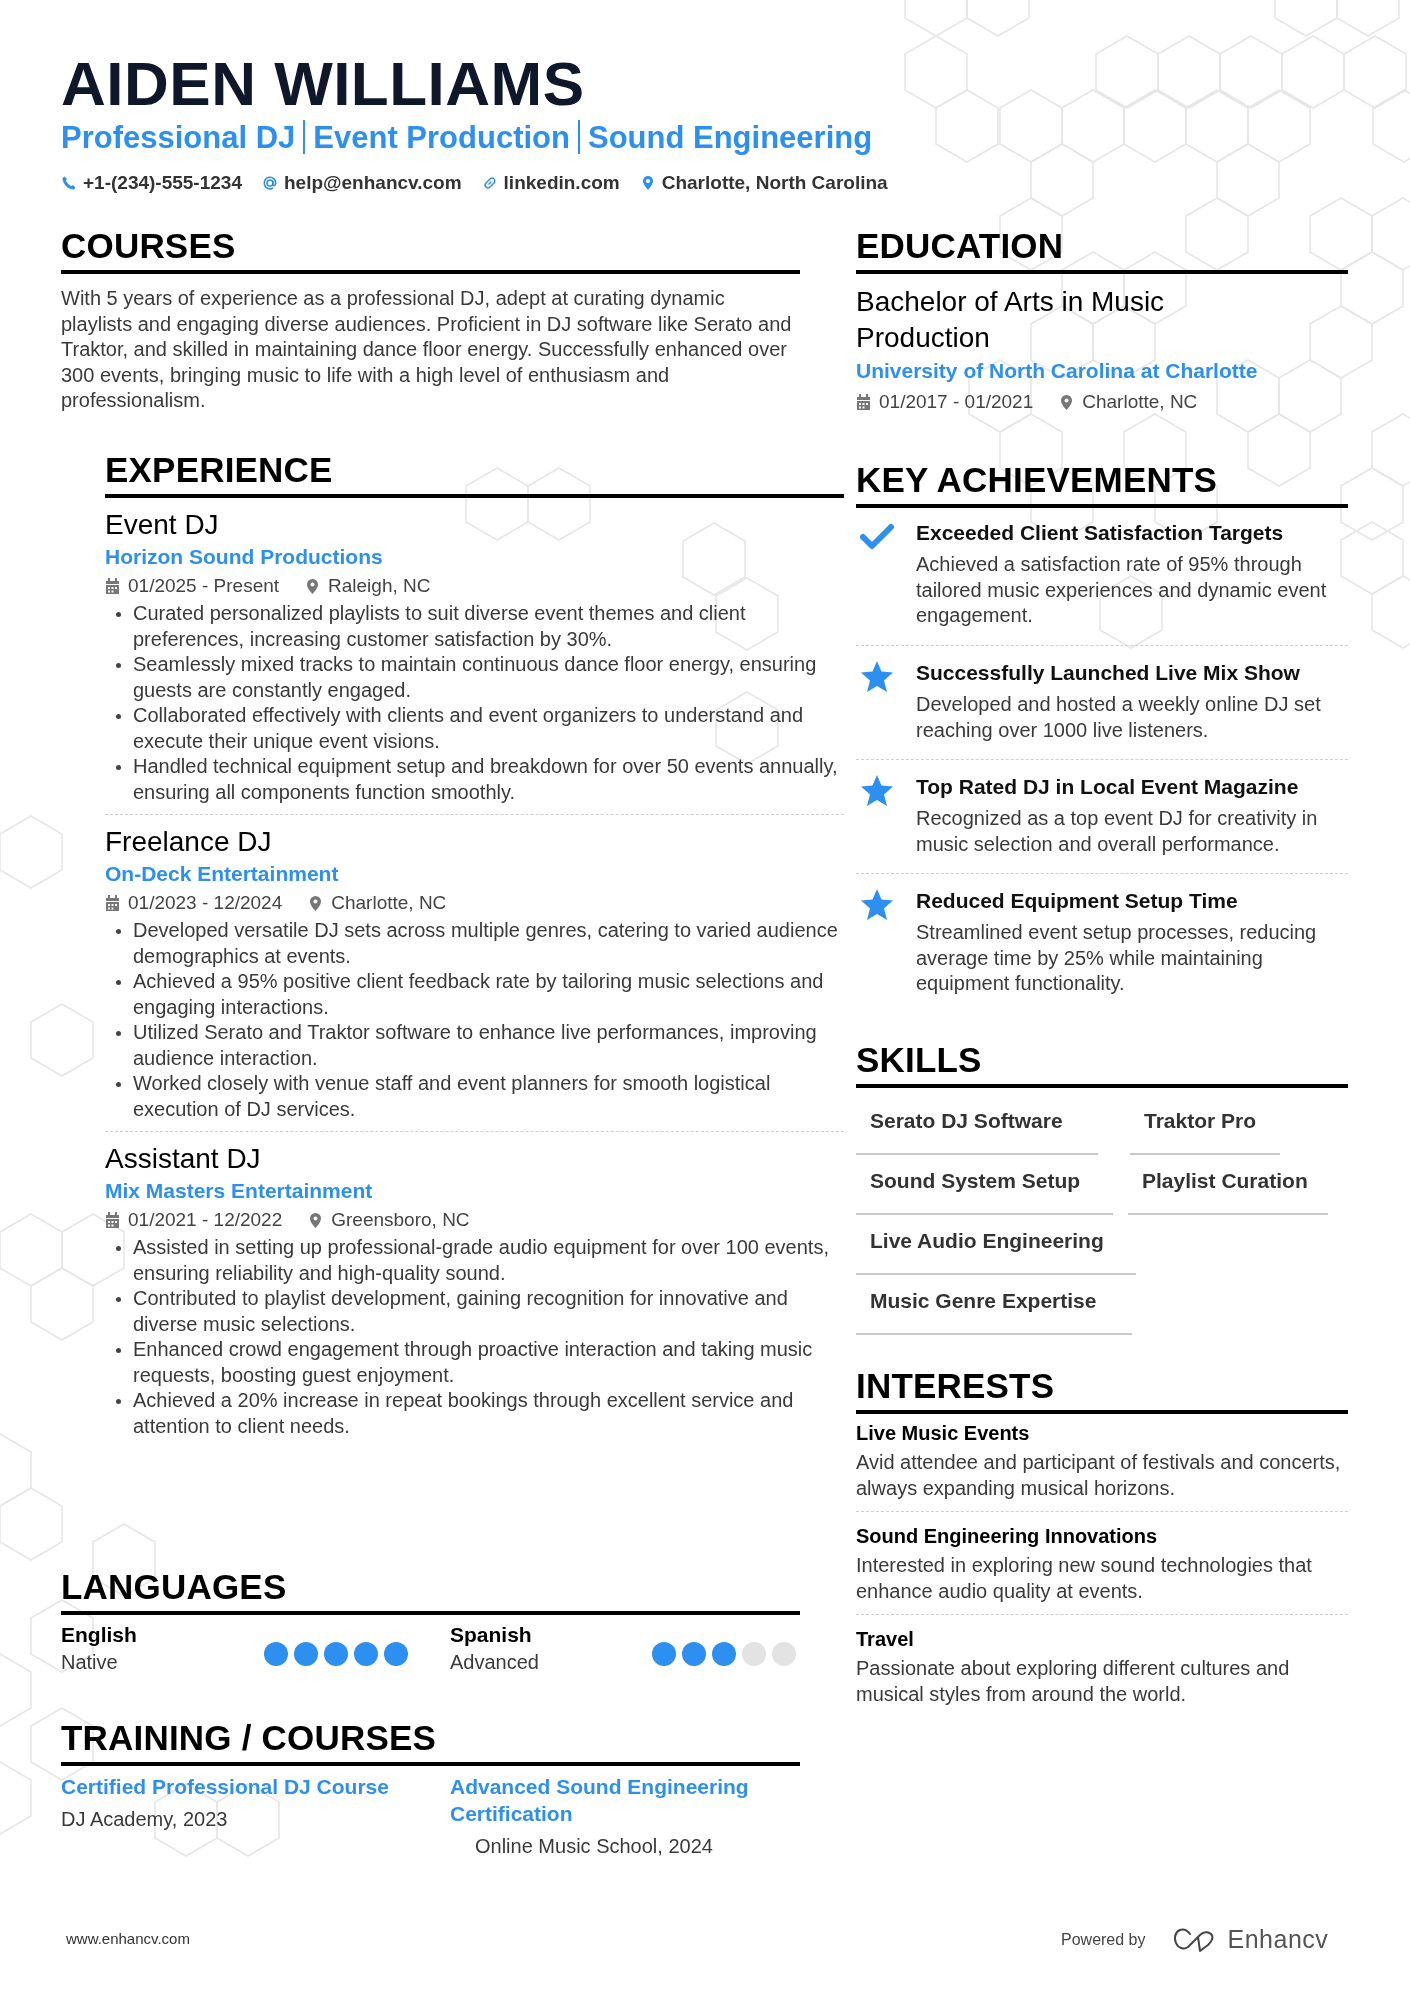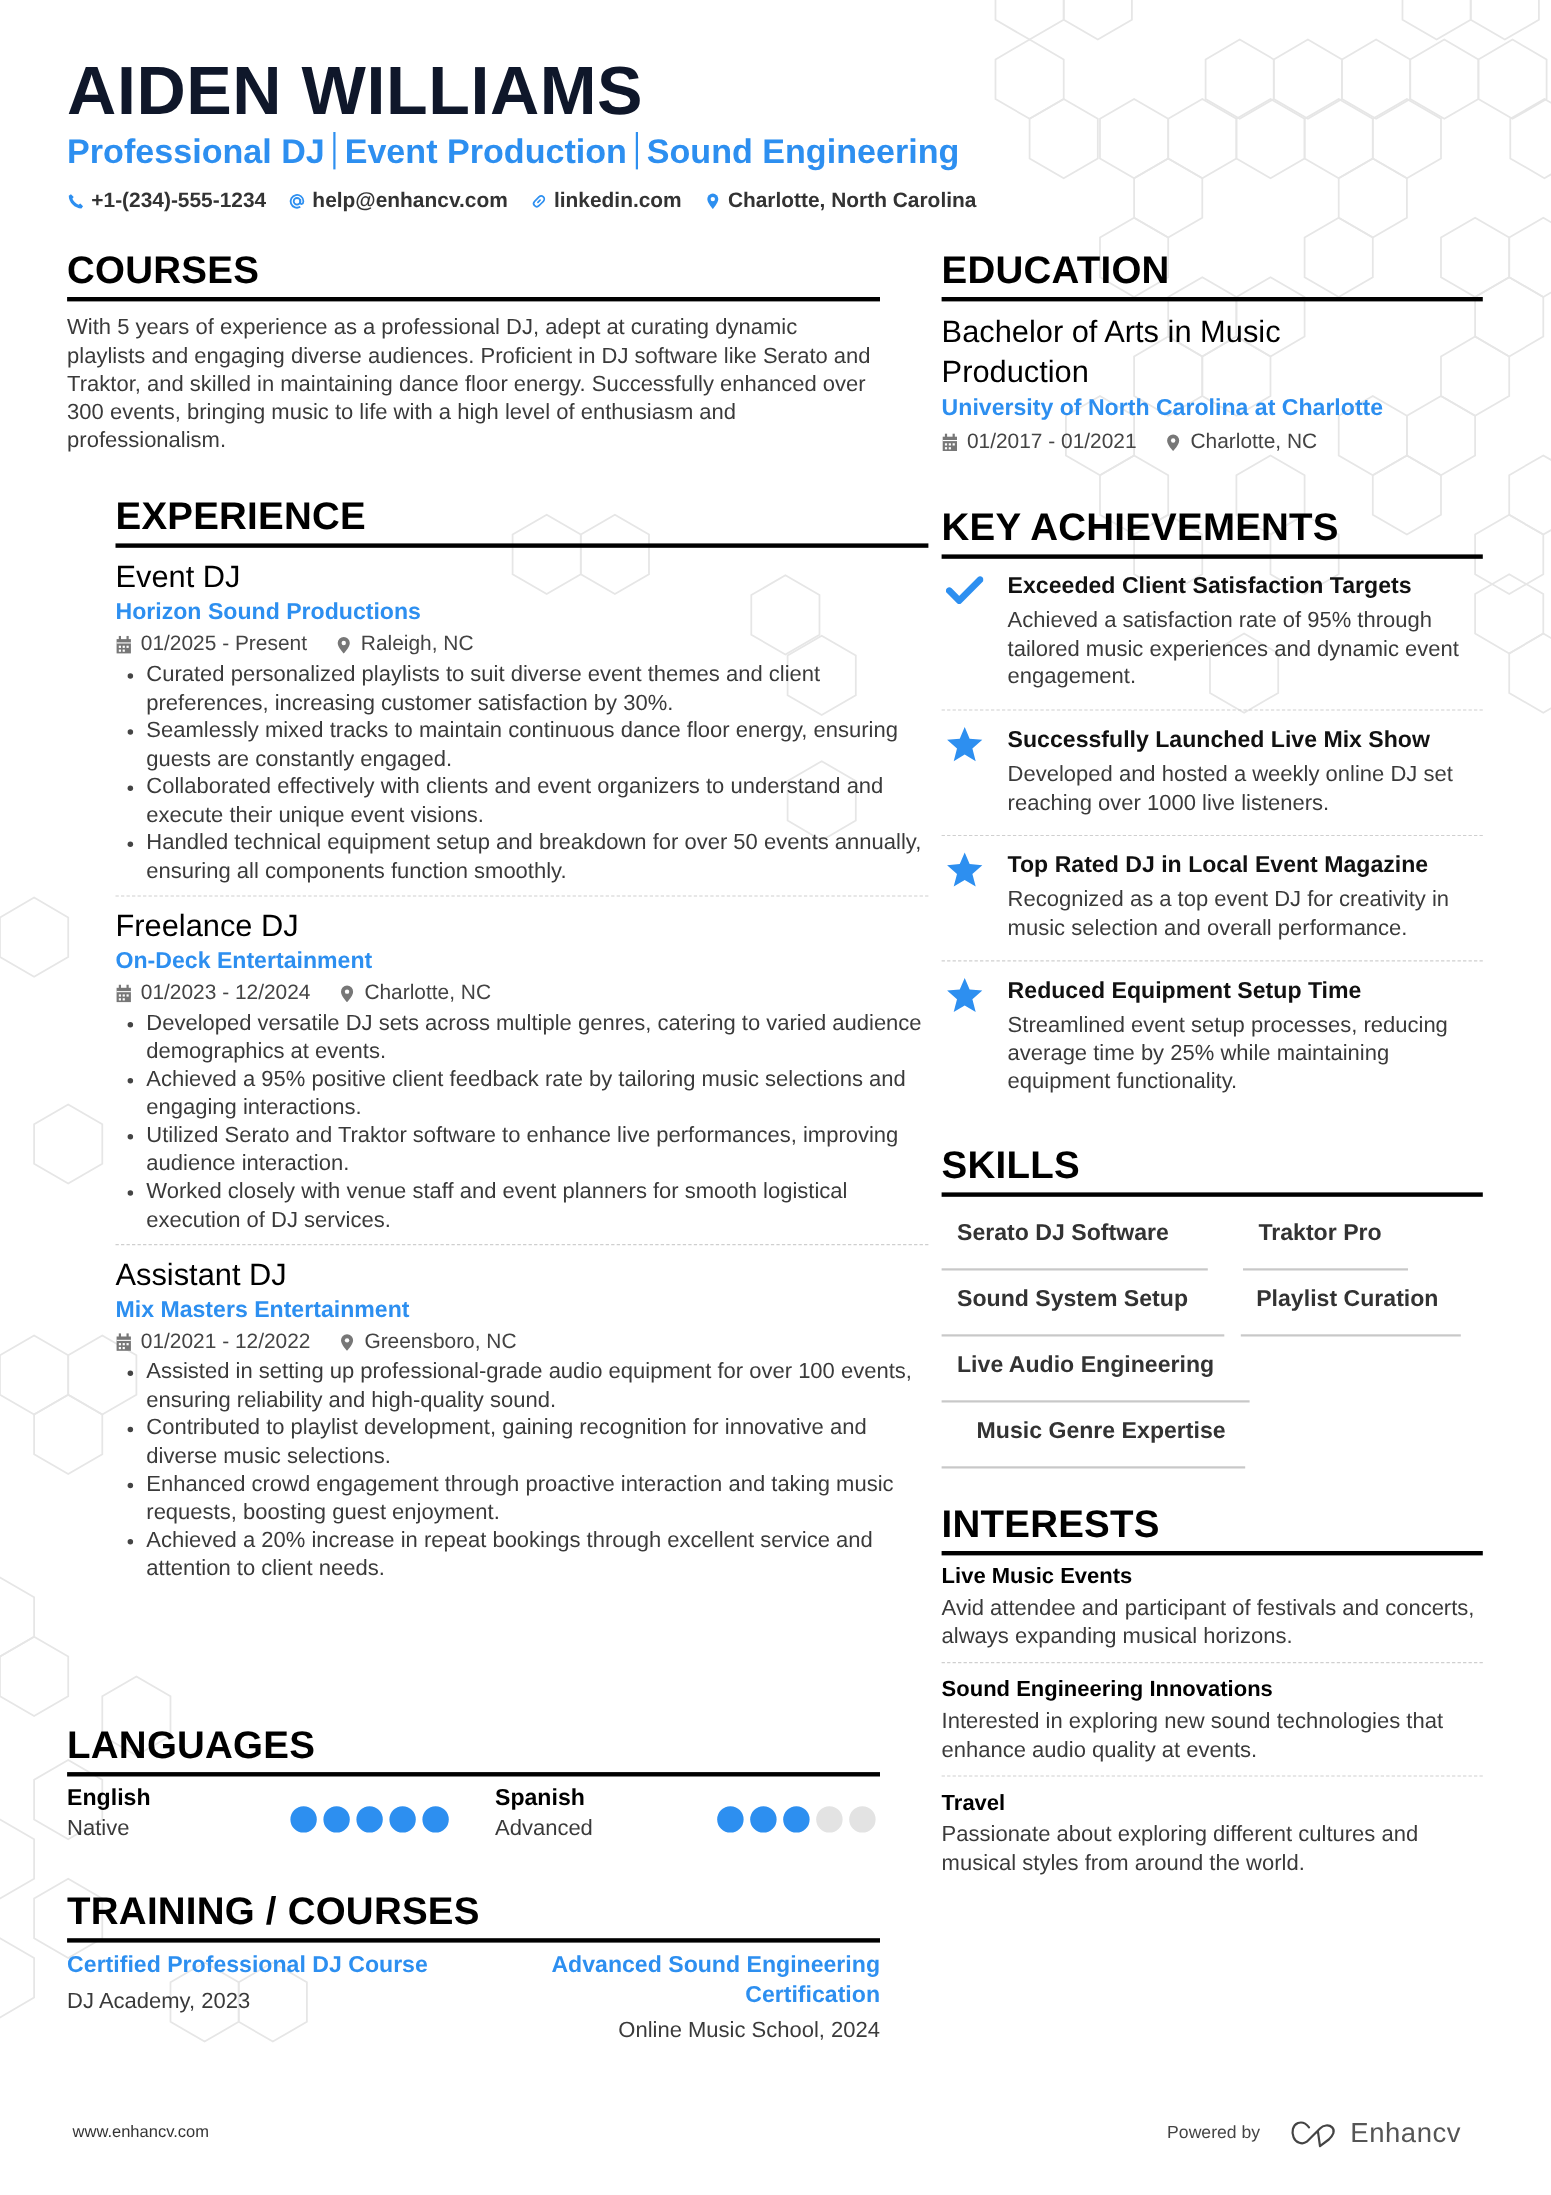--- a/index.html
+++ b/index.html
@@ -294,21 +294,21 @@
   <div class="dot" style="left: 772px; top: 1642px; background: rgb(227, 227, 227);"></div>
 </div>
 
 <div class="abs left" style="top:1718px;">
   <div class="sec-title">TRAINING / COURSES</div>
 </div>
 <div class="abs" style="left:61px; top:1773px; width:340px;">
   <div class="course-title">Certified Professional DJ Course</div>
   <div class="course-sub" style="margin-top:6px;">DJ Academy, 2023</div>
 </div>
-<div class="abs" style="left:450px; top:1773px; width:350px;text-align:right;">
+<div class="abs" style="left:450px; top:1773px; width:350px;">
   <div class="course-title">Advanced Sound Engineering Certification</div>
   <div class="course-sub" style="margin-top:6px;margin-left:25px;">Online Music School, 2024</div>
 </div>
 
 <div class="abs right" style="top:226px;">
   <div class="sec-title">EDUCATION</div>
   <div class="role" style="margin-top:10px; width:400px; line-height:36px;">Bachelor of Arts in Music Production</div>
   <div class="company">University of North Carolina at Charlotte</div>
   <div class="meta" style="margin-top:2px;">
     <span class="item">
@@ -374,21 +374,21 @@
 
 <div class="abs right" style="top:1040px;">
   <div class="sec-title">SKILLS</div>
 </div>
 <div class="abs" style="left:856px; top:1107px; width:492px; height:260px;">
   <div class="skill" style="left:0; top:0; width:242px;">Serato DJ Software</div>
   <div class="skill" style="left:274px; top:0; width:150px;">Traktor Pro</div>
   <div class="skill" style="left:0; top:60px; width:257px;">Sound System Setup</div>
   <div class="skill" style="left:272px; top:60px; width:200px;">Playlist Curation</div>
   <div class="skill" style="left:0; top:120px; width:280px;">Live Audio Engineering</div>
-  <div class="skill" style="left:0; top:180px; width:276px;text-align:center;">Music Genre Expertise</div>
+  <div class="skill" style="left:0; top:180px; width:276px;">Music Genre Expertise</div>
 </div>
 
 <div class="abs right" style="top:1366px;">
   <div class="sec-title">INTERESTS</div>
 </div>
 <div class="abs right" style="top:1419px;">
   <div>
     <div class="int-title">Live Music Events</div>
     <div class="body-text" style="margin-top:3px;">Avid attendee and participant of festivals and concerts, always expanding musical horizons.</div>
   </div>

